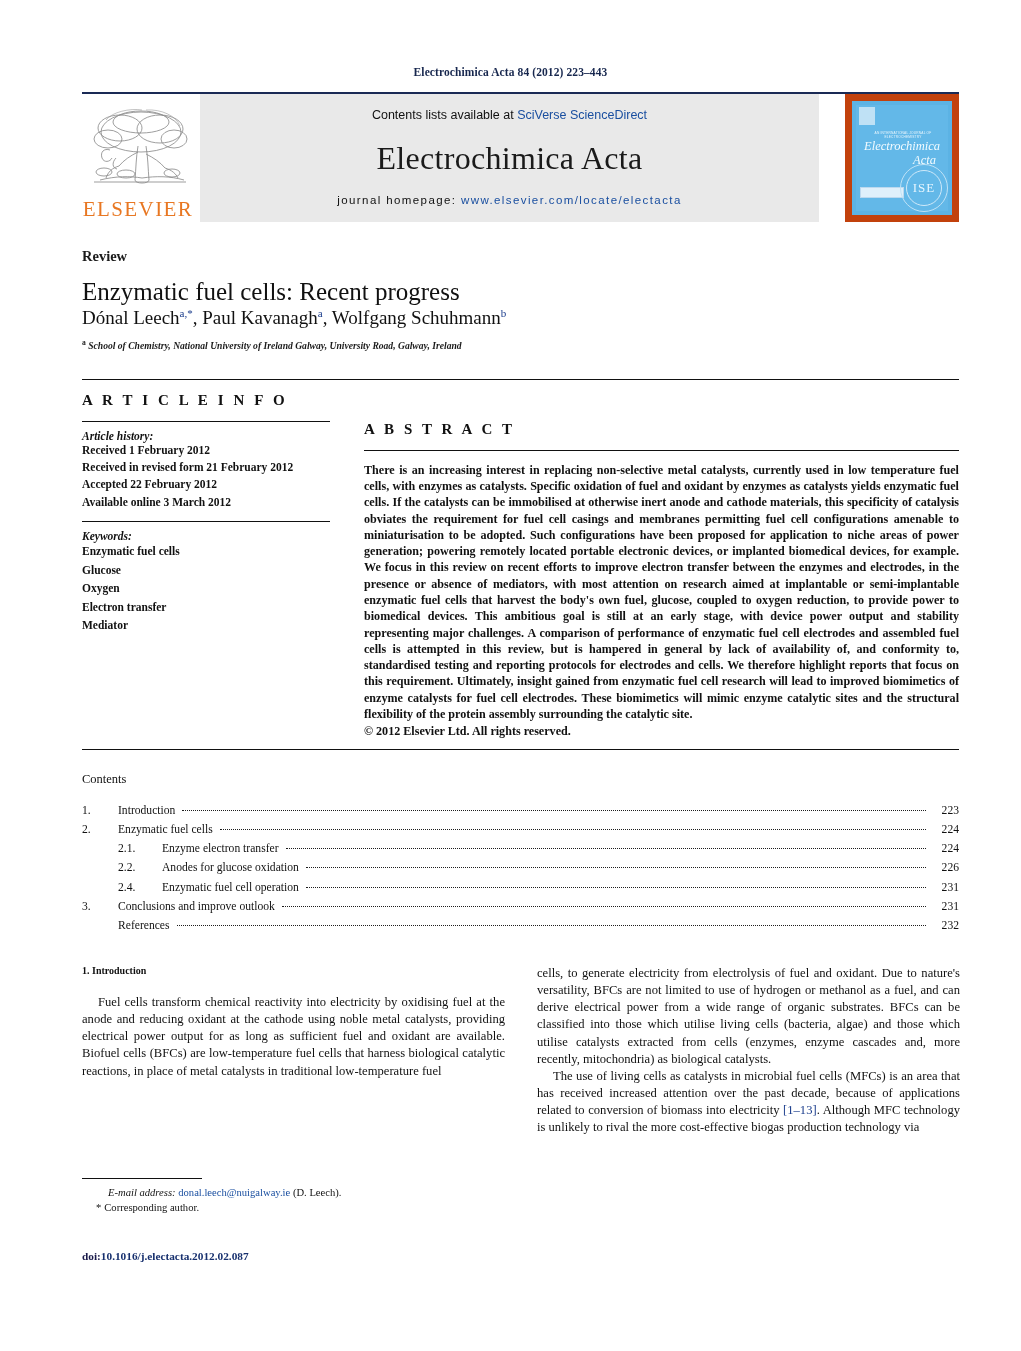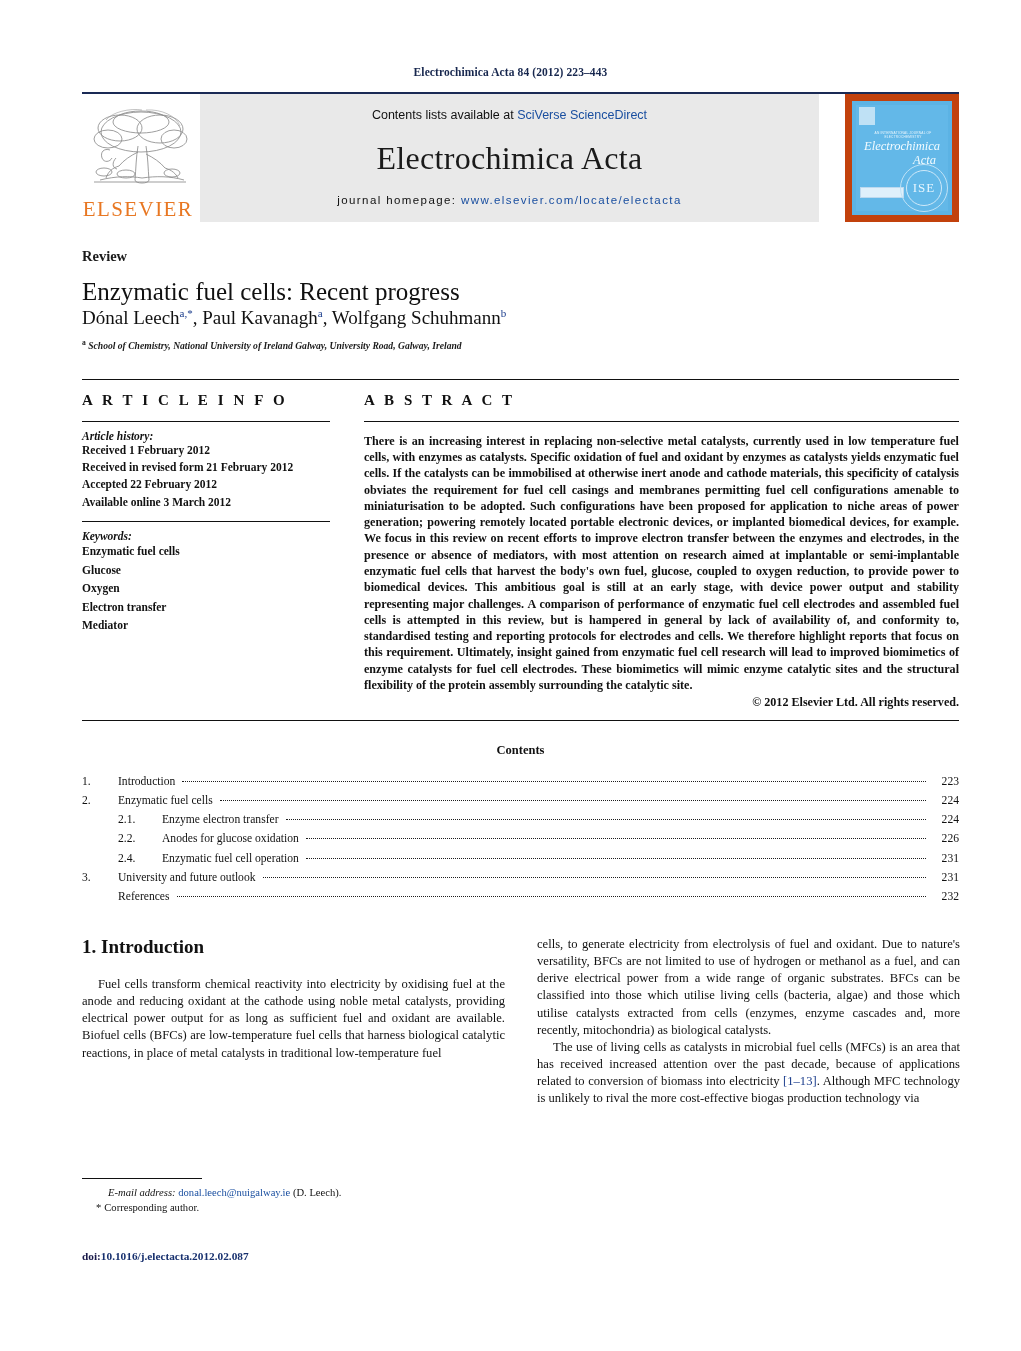--- a/index.html
+++ b/index.html
@@ -152,21 +152,21 @@
   .affil sup { font-style:normal; font-size:7.6px; }
 
   
   .band {
     margin:26px 62px 0 82px;
     border-top:1px solid #111;
     display:flex;
     padding-top:12px;
   }
   .col-info { width:270px; flex:0 0 270px; padding-right:22px; box-sizing:border-box; }
-  .col-abs  { flex:1 1 auto; padding-left:12px; }
+  .col-abs  { flex:1 1 auto; padding-left:12px;margin-top:29px; }
 
   .sechead {
     font-family:"Liberation Serif", serif;
     font-weight:bold; font-size:15px;
     letter-spacing:3.1px; color:#111;
     margin-bottom:12px;
   }
   .rule { border-top:1px solid #111; }
   .info-group { padding:8px 0 10px 0; }
   .info-label {
@@ -189,31 +189,30 @@
     font-weight:bold;
     font-size:12.1px;
     line-height:1.345;
     text-align:justify;
     color:#111;
     padding-top:11px;
   }
   .copyright {
     font-family:"Liberation Serif", serif;
     font-weight:bold; font-size:12.1px;
-    text-align:right; color:#111; margin-top:2px;
+    color:#111; margin-top:2px;
   }
   .band-bottom-rule { margin:10px 62px 0 82px; border-top:1px solid #111; }
 
   
   .toc-wrap { margin:22px 62px 0 82px; }
   .toc-title {
     font-family:"Liberation Serif", serif;
-    font-weight:bold; font-size:12.5px; color:#111;
+    font-weight:normal; font-size:12.5px; color:#111;
     margin-bottom:18px;
-    text-align:center;
   }
   .toc-row {
     display:flex; align-items:baseline;
     font-family:"Liberation Serif", serif;
     font-size:11.6px; color:#111;
     line-height:1.0;
     margin-bottom:7.5px;
   }
   .toc-num { width:36px; flex:0 0 36px; }
   .toc-indent { width:36px; flex:0 0 36px; }
@@ -230,21 +229,21 @@
 
   
   .body-cols {
     margin:34px 62px 0 82px;
     display:flex;
     gap:32px;
   }
   .bcol { width:423px; flex:0 0 423px; }
   .h1 {
     font-family:"Liberation Serif", serif;
-    font-weight:bold; font-size:19px; color:#111;
+    font-weight:bold; font-size:10px; color:#111;
     margin-bottom:18px;
   }
   .para {
     font-family:"Liberation Serif", serif;
     font-size:12.6px;
     line-height:1.355;
     text-align:justify;
     color:#111;
     text-indent:16px;
   }
@@ -429,21 +428,21 @@
     <div class="toc-row">
       <span class="toc-indent"></span>
       <span class="toc-subnum">2.4.</span>
       <span class="toc-label">Enzymatic fuel cell operation</span>
       <span class="toc-dots"></span>
       <span class="toc-page">231</span>
     </div>
 
     <div class="toc-row">
       <span class="toc-num">3.</span>
-      <span class="toc-label">University and future outlook</span>
+      <span class="toc-label">Conclusions and improve outlook</span>
       <span class="toc-dots"></span>
       <span class="toc-page">231</span>
     </div>
 
     <div class="toc-row">
       <span class="toc-indent"></span>
       <span class="toc-label">References</span>
       <span class="toc-dots"></span>
       <span class="toc-page">232</span>
     </div>

